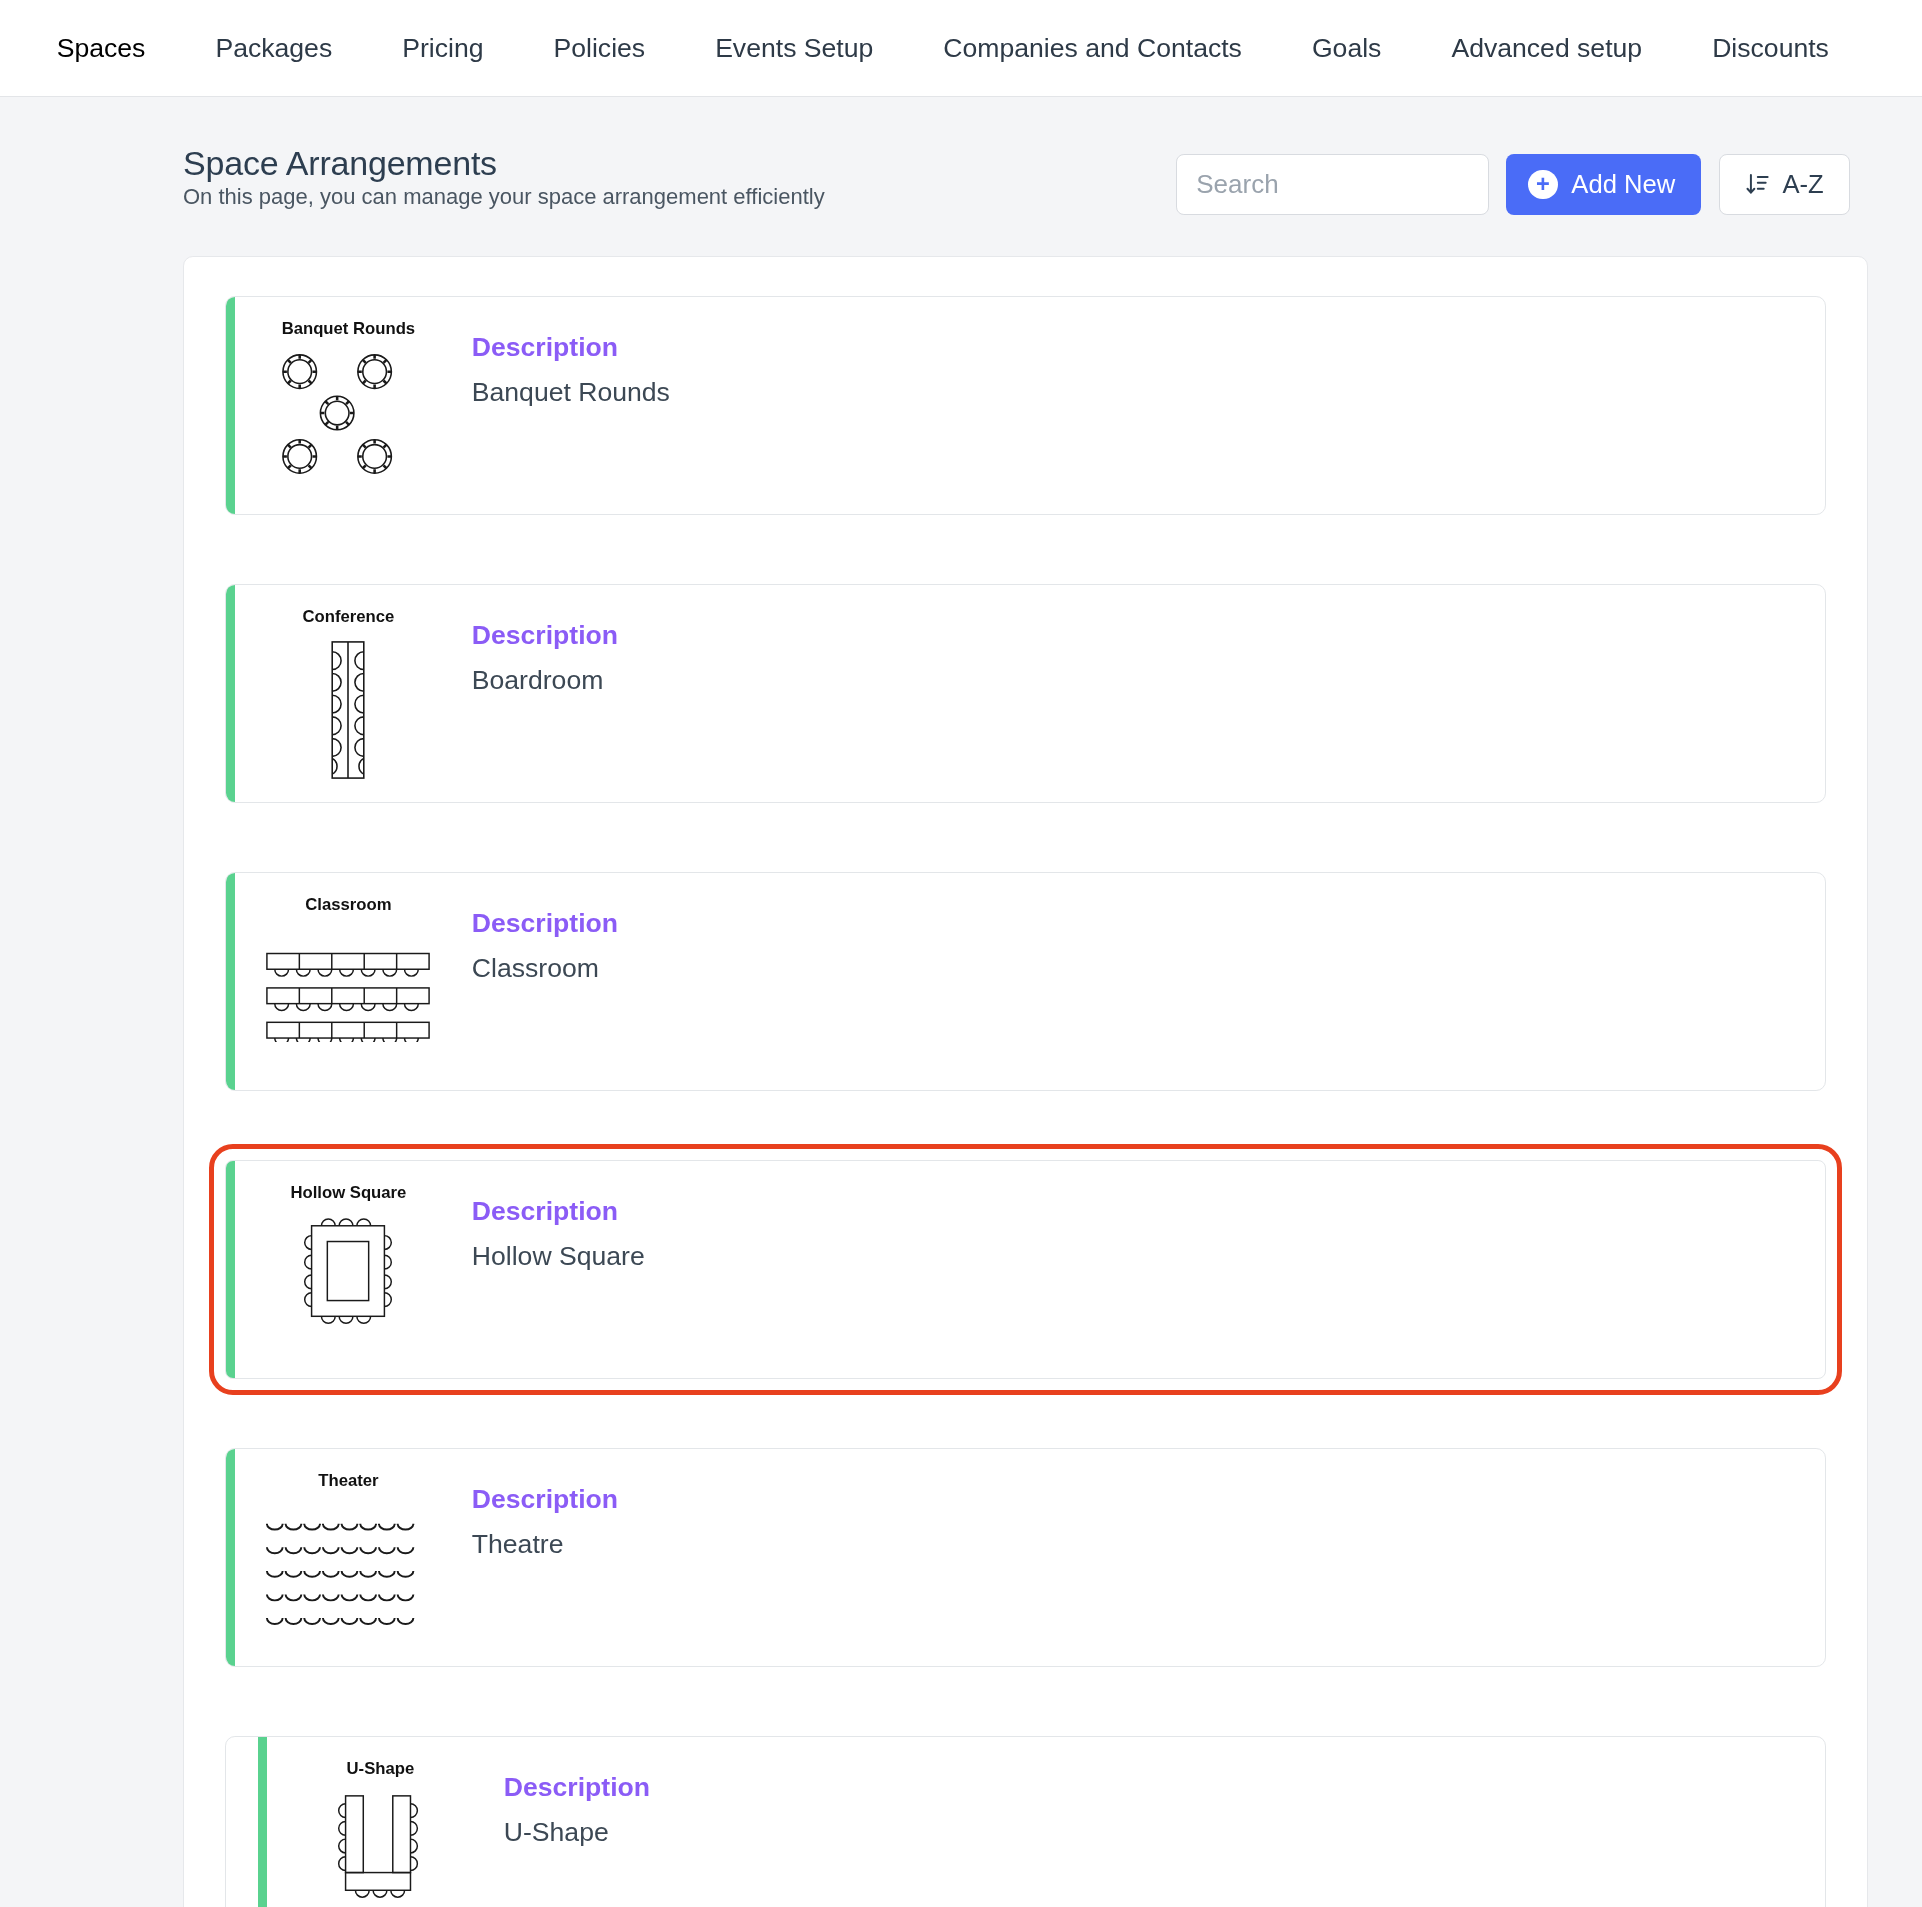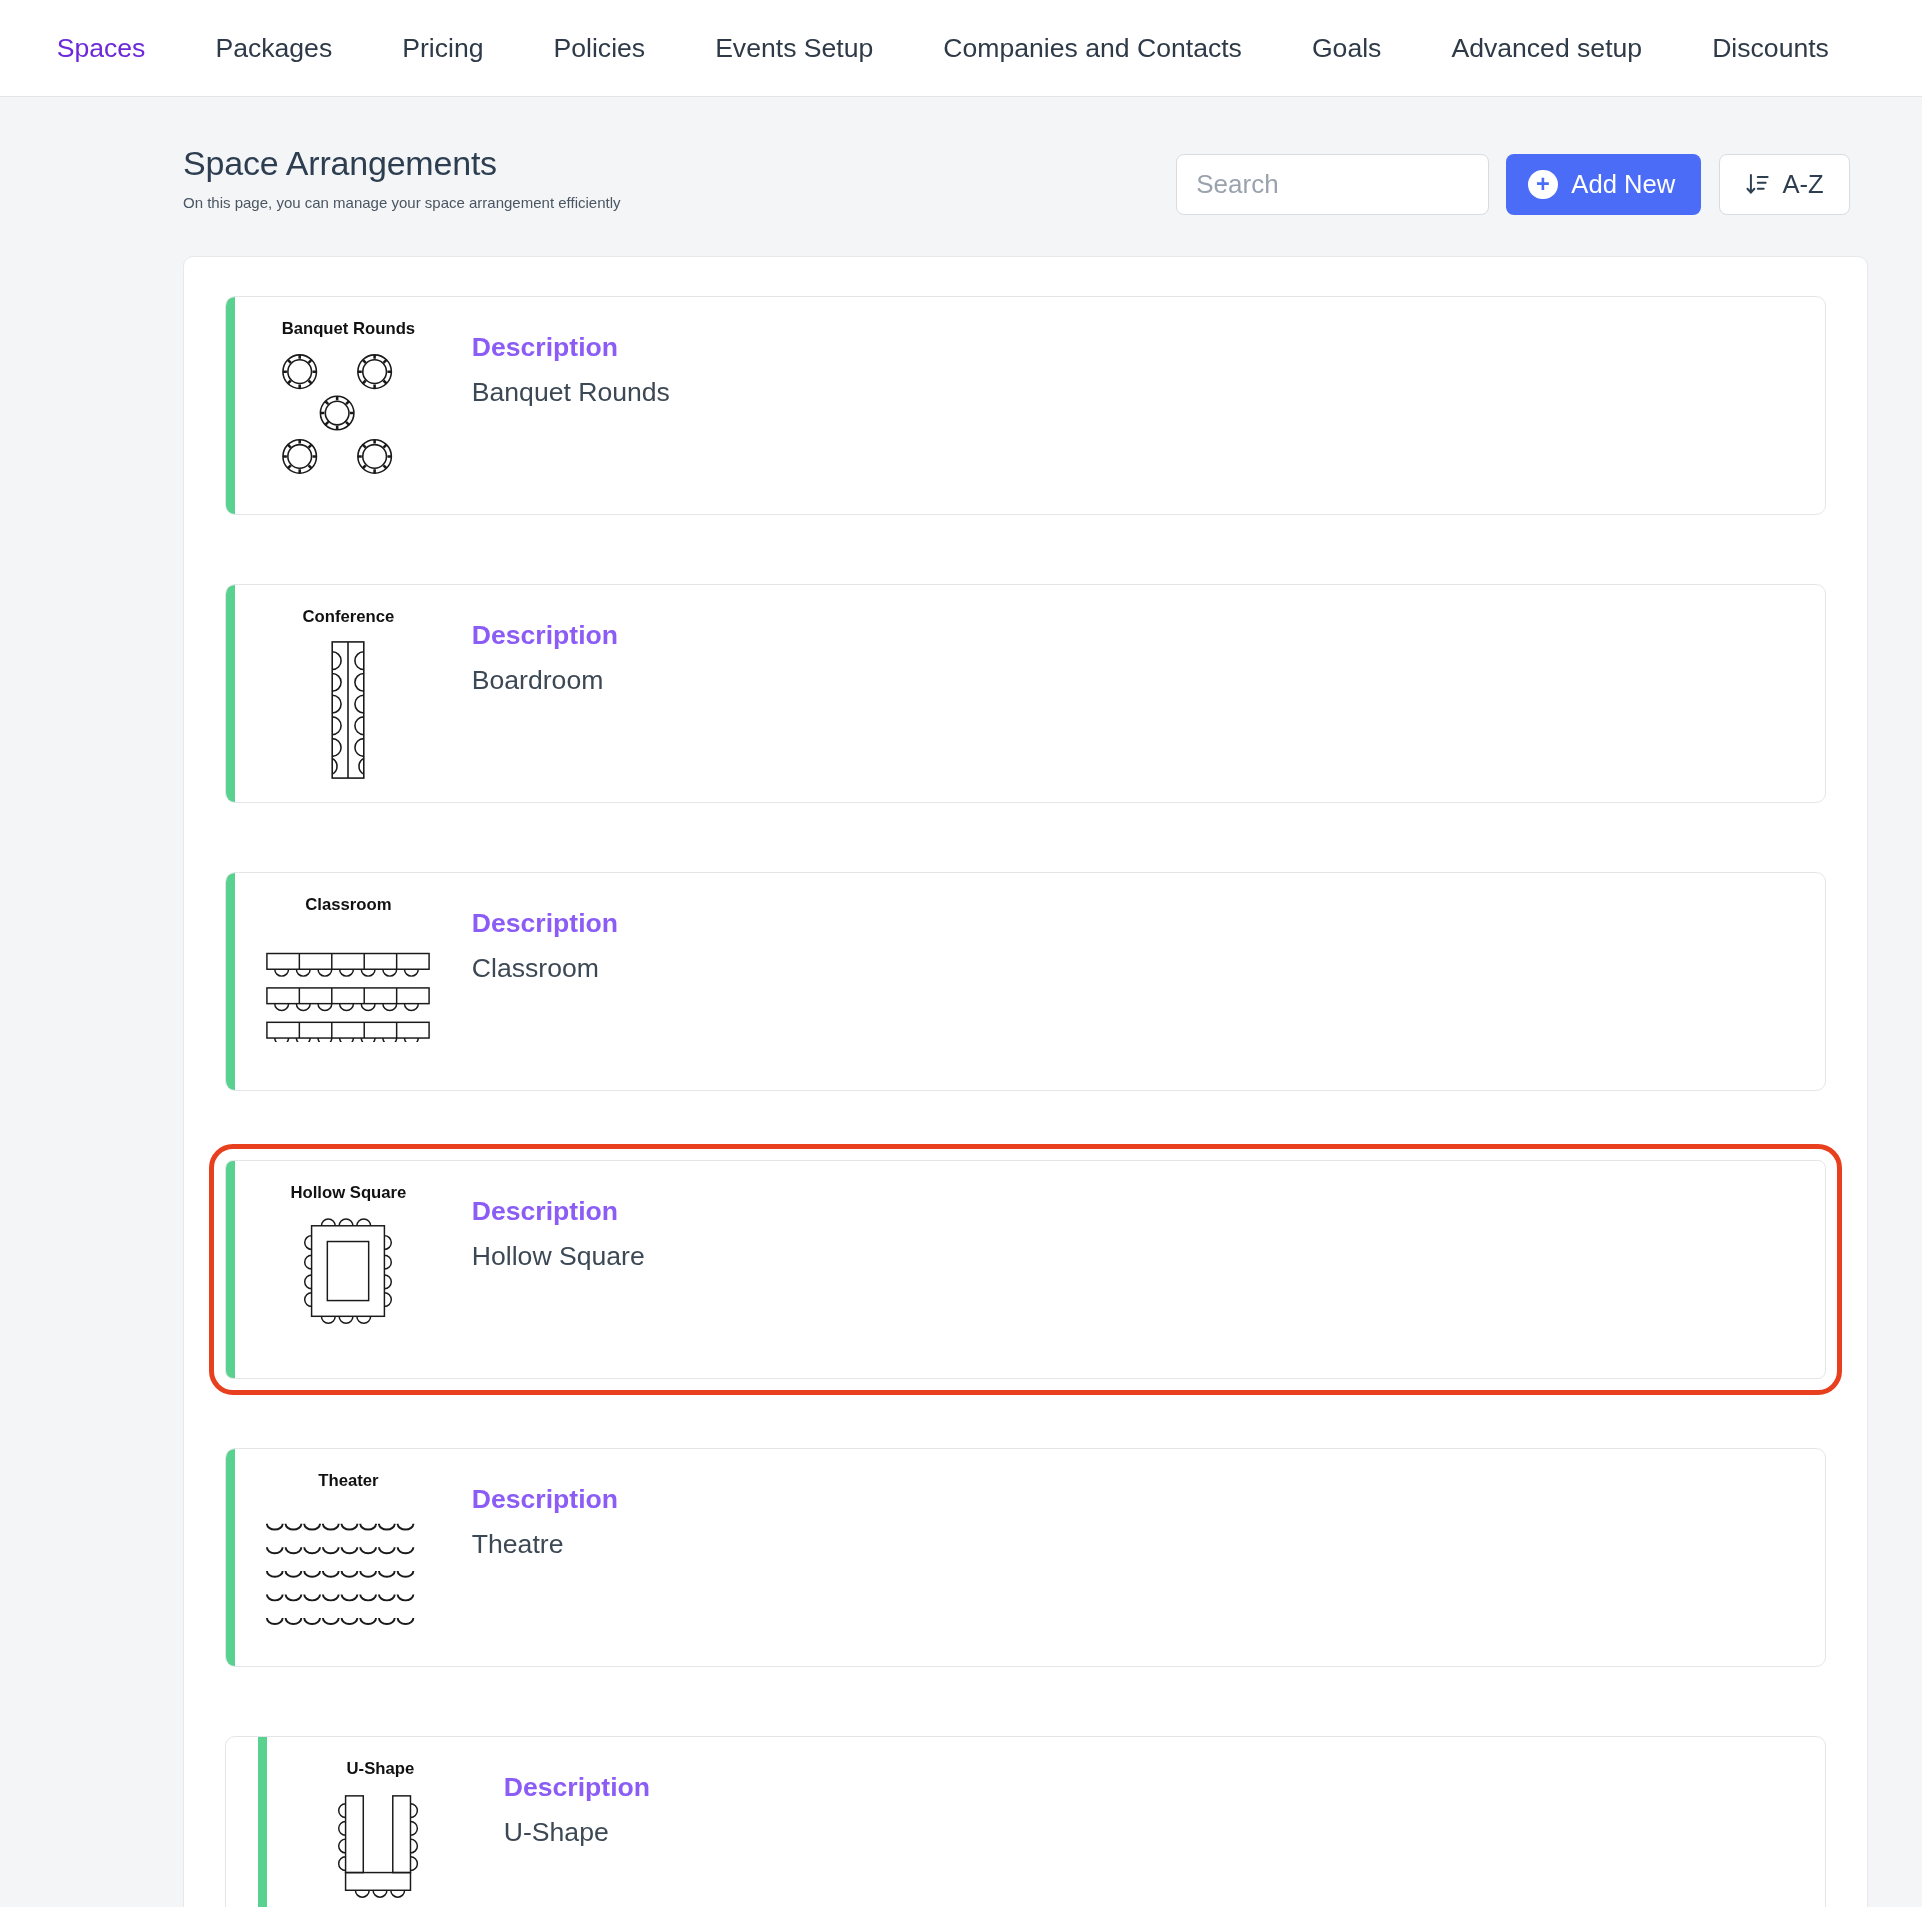--- a/index.html
+++ b/index.html
@@ -23,40 +23,40 @@
     overflow: hidden;
   }
   .navitem {
     font-size: 26.6px;
     color: #2e3a47;
     padding: 0 35px;
     white-space: nowrap;
     cursor: pointer;
     line-height: 95px;
   }
-  .navitem.active { color: #6d28d9; }
+  .navitem.active { color: #000000; }
 
   
   .page-wrap { padding: 0 0 0 0; }
   .header-row {
     display: flex;
     align-items: flex-start;
     padding: 47px 55px 0 183px;
     justify-content: space-between;
   }
   .title-block h1 {
     margin: 0;
     font-size: 34px;
     font-weight: normal;
     color: #2d3e50;
     letter-spacing: -0.2px;
   }
   .title-block p {
-    margin: 11px 0 0 0;
-    font-size: 15px;
+    margin: 1px 0 0 0;
+    font-size: 22px;
     color: #4a5662;
   }
   .controls {
     display: flex;
     align-items: center;
     gap: 17.7px;
     margin-top: 9.9px;
     padding-right: 17.7px;
   }
   .search-input {

